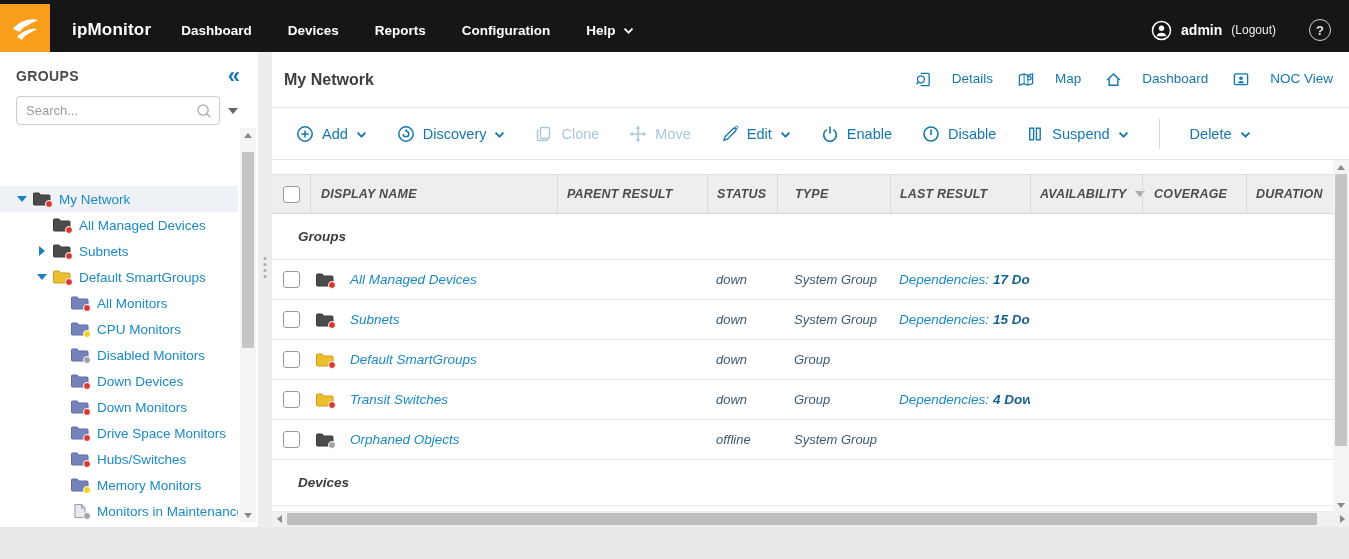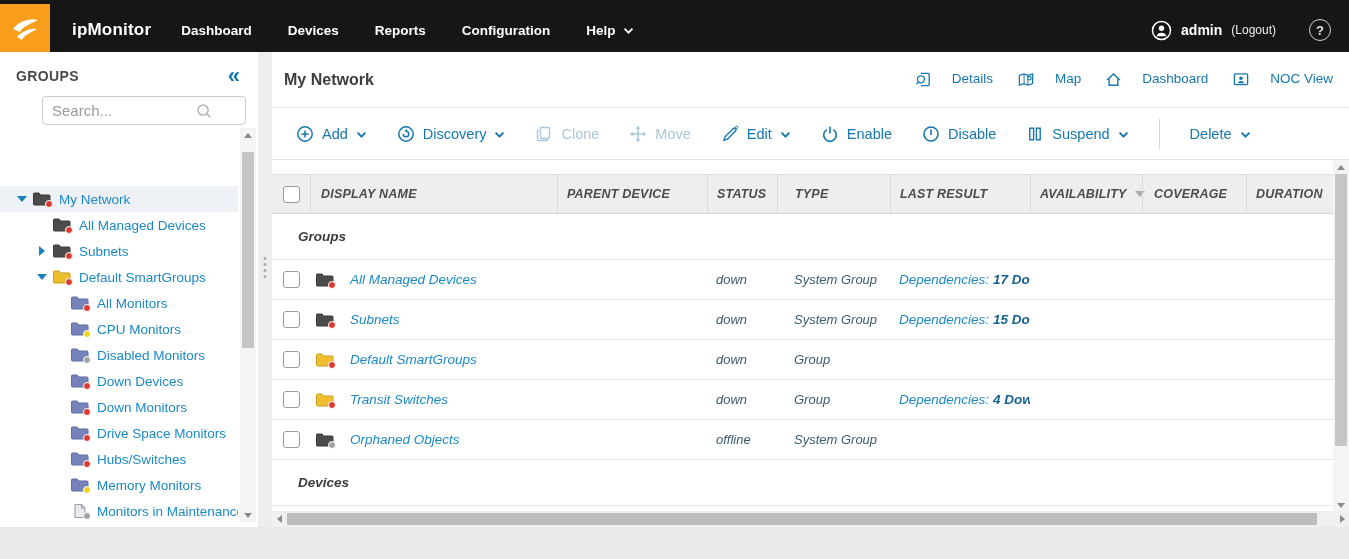--- a/index.html
+++ b/index.html
@@ -35,21 +35,21 @@
   .splitter-dots i { width:3px; height:3px; border-radius:50%; background:#a9a9a9; }
   .content { flex:1; background:#fff; position:relative; overflow:hidden; }
 
   
   .sb-header { display:flex; align-items:center; justify-content:space-between; padding:16px 18px 8px 16px; }
   .sb-title { font-size:14px; font-weight:bold; color:#4a4a4a; letter-spacing:.4px; }
   .sb-collapse { color:#1678b3; font-size:22px; font-weight:bold; line-height:14px; cursor:pointer; }
   .sb-search-row { display:flex; align-items:center; padding:4px 10px 8px 16px; gap:8px; }
   .sb-search { position:relative; width:204px; }
   .sb-search input { width:204px; height:29px; border:1px solid #ccc; border-radius:4px; padding:0 30px 0 9px;
-    font-size:15px; color:#555; font-family:"Liberation Sans",sans-serif; outline:none;margin-left:26px; }
+    font-size:13px; color:#555; font-family:"Liberation Sans",sans-serif; outline:none; }
   .sb-search input::placeholder { color:#9b9b9b; }
   .sb-search .mag { position:absolute; right:7px; top:6px; }
   .sb-filter-caret { width:0; height:0; border-left:5px solid transparent; border-right:5px solid transparent; border-top:6px solid #666; cursor:pointer; }
 
   .tree { position:absolute; top:134px; left:0; right:20px; bottom:0; overflow:hidden; }
   .tree-item { display:flex; align-items:center; height:26px; cursor:pointer; }
   .tree-item.selected { background:#eef2f6; }
   .tree-item .tw { width:20px; display:flex; justify-content:center; flex:0 0 auto; }
   .arr-down { width:0; height:0; border-left:5px solid transparent; border-right:5px solid transparent; border-top:6px solid #1880bd; }
   .arr-right { width:0; height:0; border-top:5px solid transparent; border-bottom:5px solid transparent; border-left:6px solid #1880bd; }
@@ -496,21 +496,21 @@
           </span>
         </div>
       </div>
 
     <div class="table-wrap">
       <div class="thead">
         <div class="cell c0">
             <span class="cb"></span>
           </div>
         <div class="cell c1">DISPLAY NAME</div>
-        <div class="cell c2">PARENT DEVICE</div>
+        <div class="cell c2">PARENT RESULT</div>
         <div class="cell c3">STATUS</div>
         <div class="cell c4">TYPE</div>
         <div class="cell c5">LAST RESULT</div>
         <div class="cell c6">
           <span>AVAILABILITY</span>
           <span class="sort-arrow"></span>
         </div>
         <div class="cell c7">COVERAGE</div>
         <div class="cell c8">DURATION</div>
       </div>

